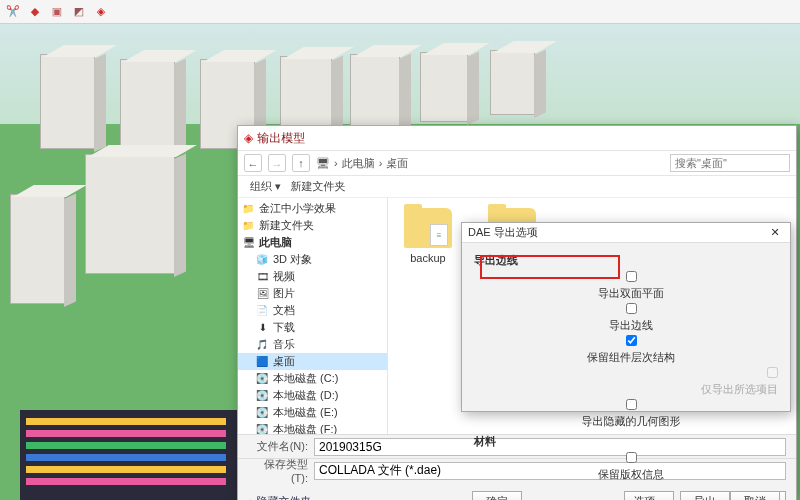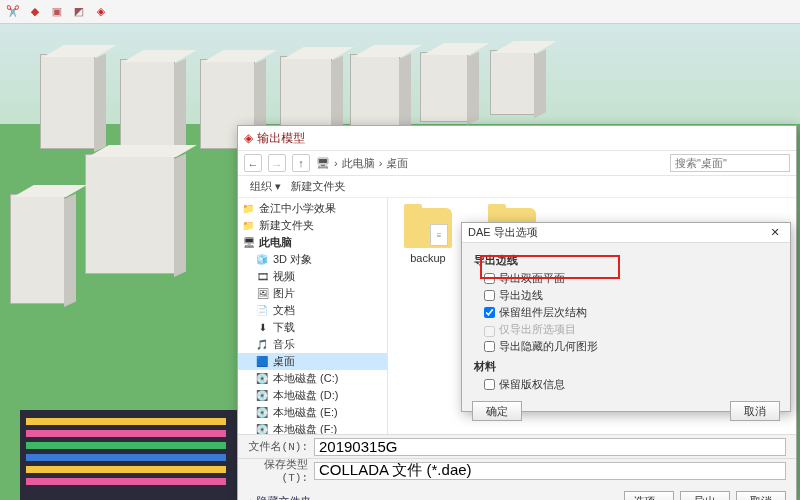--- a/index.html
+++ b/index.html
@@ -30,33 +30,33 @@
   .tree-item.selected { background:#cce8ff; }
   .tree-item .ticon { width:14px; height:14px; display:inline-flex; align-items:center; justify-content:center; font-size:10px; }
   .tree-item.lvl1 { padding-left:18px; }
   .files { flex:1; padding:10px; display:flex; align-items:flex-start; gap:24px; }
   .file-item { width:60px; text-align:center; font-size:11px; color:#333; cursor:pointer; }
   .file-item .ficon { width:48px; height:40px; margin:0 auto 4px; background:#f5d97a; border-radius:2px 6px 2px 2px; position:relative; }
   .file-item .ficon::before { content:''; position:absolute; left:0; top:-4px; width:18px; height:6px; background:#f5d97a; border-radius:2px 2px 0 0; }
   .file-item .ficon .inner { position:absolute; right:4px; bottom:2px; width:18px; height:22px; background:#fff; border:1px solid #ccc; font-size:8px; color:#69a; display:flex; align-items:center; justify-content:center; }
   
   .dlg-save .namerow { height:24px; display:flex; align-items:center; padding:0 10px; gap:6px; background:#f3f3f3; border-top:1px solid #ddd; }
-  .dlg-save .namerow .label { width:60px; text-align:right; color:#555;font-family:Liberation Mono, monospace; }
-  .dlg-save .namerow input, .dlg-save .namerow select { flex:1; height:18px; border:1px solid #bbb; background:#fff; padding:0 4px; font-size:15px; }
+  .dlg-save .namerow .label { width:60px; text-align:right; color:#555; }
+  .dlg-save .namerow input, .dlg-save .namerow select { flex:1; height:18px; border:1px solid #bbb; background:#fff; padding:0 4px; font-size:12px; }
   .dlg-save .footer { height:38px; display:flex; align-items:center; justify-content:space-between; padding:0 10px; background:#f3f3f3; }
   .dlg-save .footer .btns { display:flex; gap:6px; }
   .btn { min-width:50px; height:20px; border:1px solid #aaa; background:linear-gradient(#fff,#e8e8e8); font-size:11px; cursor:pointer; padding:0 8px; display:inline-flex; align-items:center; justify-content:center; color:#333; }
   .linky { color:#335; font-size:11px; cursor:pointer; }
   
   .dlg-opt { left:461px; top:222px; width:330px; height:190px; background:#f2f2f2; }
   .dlg-opt .titlebar { height:20px; background:#fff; border-bottom:1px solid #ddd; display:flex; align-items:center; justify-content:space-between; padding:0 6px; font-size:11px; }
   .dlg-opt .closebtn { width:18px; height:16px; display:flex; align-items:center; justify-content:center; cursor:pointer; }
   .dlg-opt .content { padding:6px 12px 4px; font-size:11px; color:#333; }
   .dlg-opt .grp { font-weight:bold; margin:4px 0 2px; }
-  .dlg-opt .chk { display:flex; align-items:center; gap:4px; padding:1px 0 1px 10px; }
+  .dlg-opt .chk { display:flex; align-items:center; gap:4px; padding:1px 0 1px 10px;flex-direction:column; }
   .dlg-opt .chk input { width:11px; height:11px; }
   .dlg-opt .chk.dis { color:#aaa;align-items:flex-end; }
   .dlg-opt .btns { display:flex; justify-content:space-between; gap:6px; padding:4px 10px; }
   .redbox { position:absolute; border:2px solid #d22; pointer-events:none; }
 </style>
 </head>
 <body>
 
 <div class="toolbar">
   <span class="icon">✂️</span>

